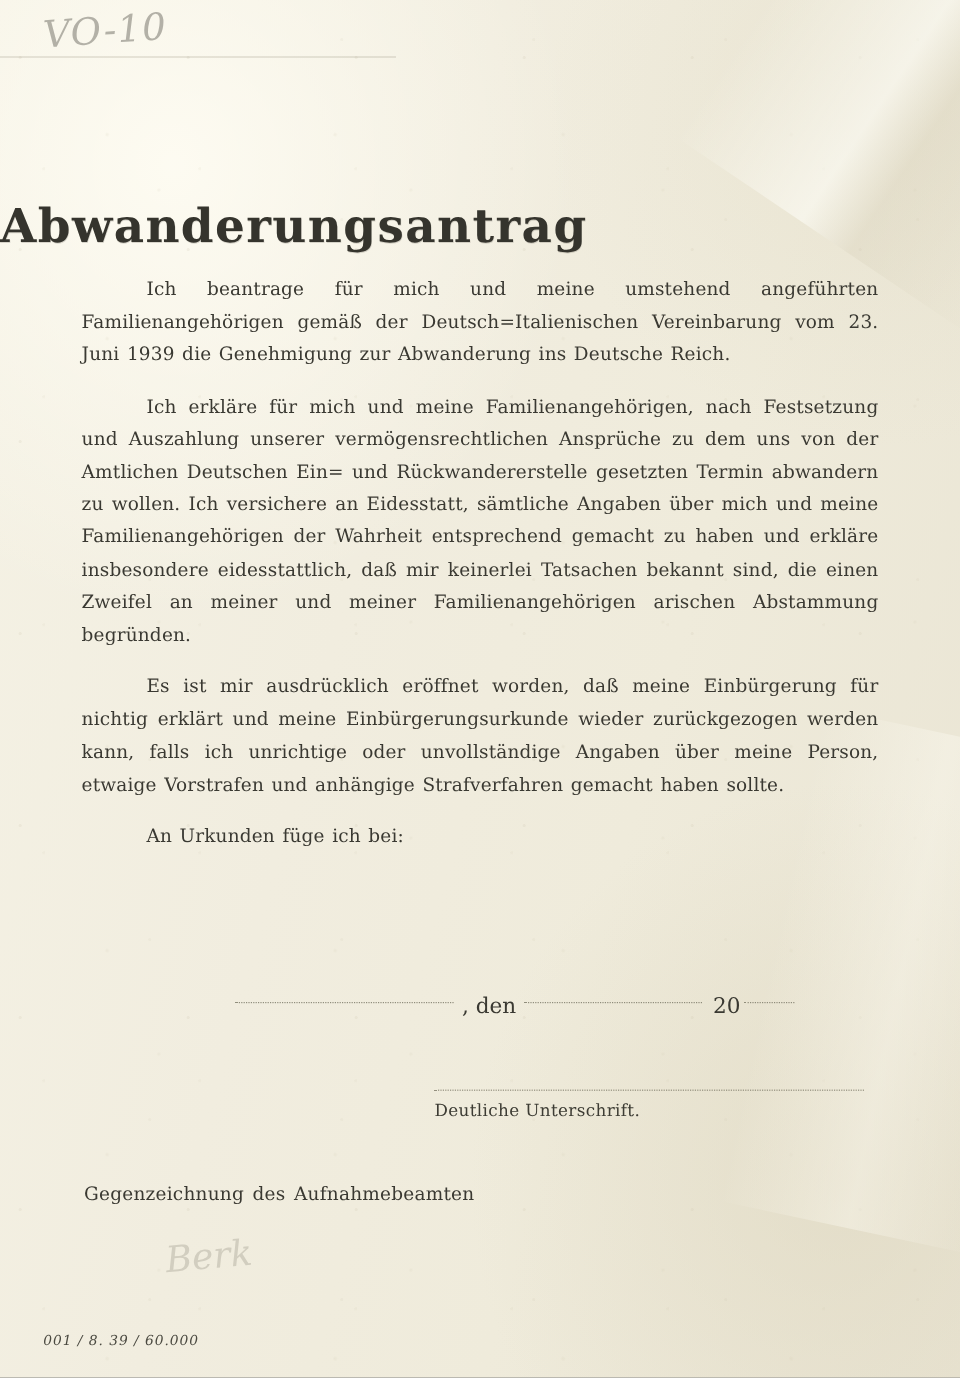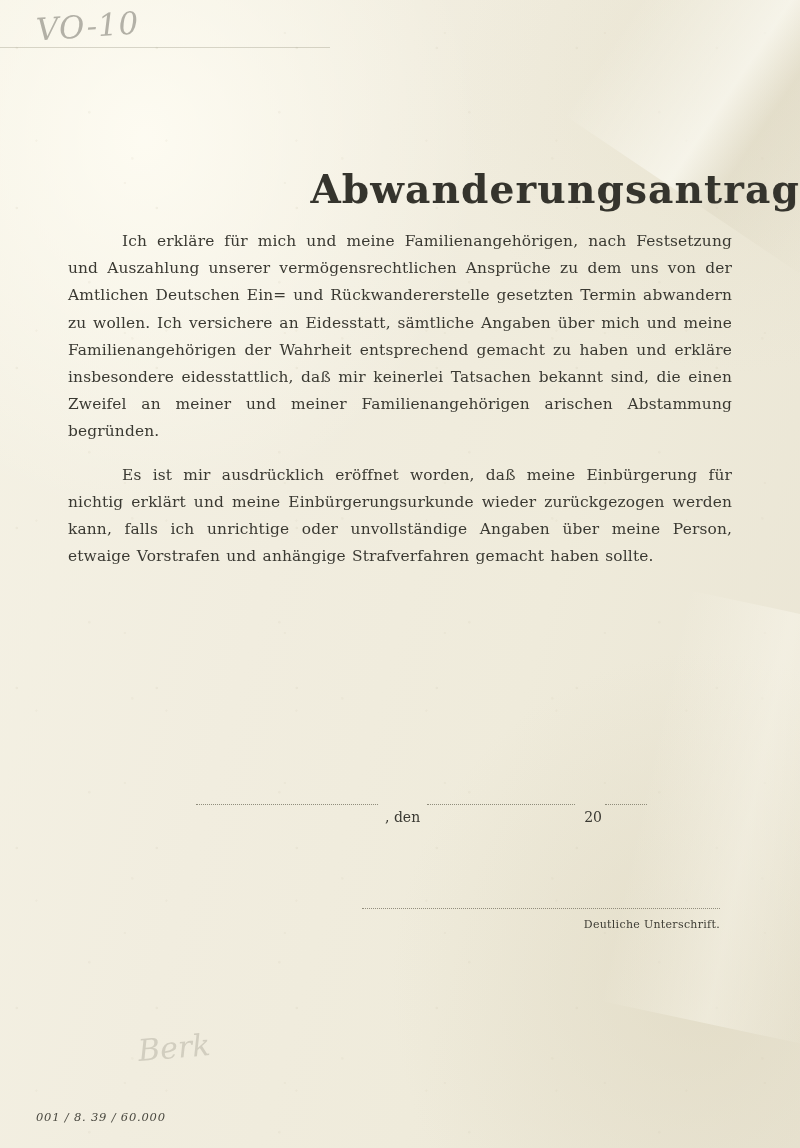--- a/index.html
+++ b/index.html
@@ -84,21 +84,21 @@
     transform: rotate(-4deg);
     white-space: nowrap;
   }
 
   
   .doc-title {
     position: absolute;
     left: 0;
     right: 0;
     top: 140px;
-    text-align: right;
+    text-align: left;
     font-family: "DejaVu Serif", "Liberation Serif", serif;
     font-weight: bold;
     font-size: 39px;
     letter-spacing: 1.2px;
     color: #35342d;
     font-variant: normal;
     text-shadow: 0.4px 0.4px 0 rgba(90,88,78,0.22);
   }
 
   
@@ -131,25 +131,25 @@
     flex: 1 1 auto;
     border-bottom: 1.5px dotted rgba(120,117,100,0.80);
     height: 0;
     position: relative;
     top: -4px;
   }
 
   .date-line {
     position: absolute;
     left: 196px;
-    top: 808px;
+    top: 830px;
     width: 430px;
     display: flex;
-    align-items: flex-start;
-    font-size: 14px;
+    align-items: center;
+    font-size: 18px;
     color: #3a3932;
   }
   .date-line .lbl {
     padding: 0 7px;
     white-space: nowrap;
     line-height: 18px;
   }
   .date-line .year {
     padding: 0 3px 0 9px;
     white-space: nowrap;
@@ -164,22 +164,22 @@
     left: 362px;
     top: 908px;
     width: 358px;
   }
   .sig-rule {
     border-bottom: 1.5px dotted rgba(120,117,100,0.78);
     height: 0;
   }
   .sig-caption {
     margin-top: 9px;
-    text-align: right;
-    font-size: 11px;
+    text-align: left;
+    font-size: 14px;
     letter-spacing: 0.3px;
     color: #3d3c34;
   }
 
   .countersign {
     position: absolute;
     left: 70px;
     top: 986px;
     font-size: 15.4px;
     letter-spacing: 0.2px;
@@ -220,35 +220,38 @@
   <div class="grain"></div>
   <div class="crease"></div>
   <div class="crease2"></div>
   <div class="top-rule"></div>
 
   <div class="handwritten">VO-10</div>
 
   <h1 class="doc-title">Abwanderungsantrag</h1>
 
   <div class="body-block">
+    <p class="para">Ich beantrage für mich und meine umstehend angeführten Familienangehörigen gemäß der Deutsch=Italienischen Vereinbarung vom 23. Juni 1939 die Genehmigung zur Abwanderung ins Deutsche Reich.</p>
     <p class="para">Ich erkläre für mich und meine Familienangehörigen, nach Festsetzung und Auszahlung unserer vermögensrechtlichen Ansprüche zu dem uns von der Amtlichen Deutschen Ein= und Rückwandererstelle gesetzten Termin abwandern zu wollen. Ich versichere an Eidesstatt, sämtliche Angaben über mich und meine Familienangehörigen der Wahrheit entsprechend gemacht zu haben und erkläre insbesondere eidesstattlich, daß mir keinerlei Tatsachen bekannt sind, die einen Zweifel an meiner und meiner Familienangehörigen arischen Abstammung begründen.</p>
     <p class="para">Es ist mir ausdrücklich eröffnet worden, daß meine Einbürgerung für nichtig erklärt und meine Einbürgerungsurkunde wieder zurückgezogen werden kann, falls ich unrichtige oder unvollständige Angaben über meine Person, etwaige Vorstrafen und anhängige Strafverfahren gemacht haben sollte.</p>
+    <p class="para para-short">An Urkunden füge ich bei:</p>
   </div>
 
   <div class="date-line">
     <span class="dots d-place"></span>
     <span class="lbl">, den</span>
     <span class="dots d-day"></span>
     <span class="year">20</span>
     <span class="dots d-year"></span>
   </div>
 
   <div class="sig-block">
     <div class="sig-rule"></div>
     <div class="sig-caption">Deutliche Unterschrift.</div>
   </div>
 
+  <div class="countersign">Gegenzeichnung des Aufnahmebeamten</div>
 
   <div class="ghost-sig">Berk</div>
 
   <div class="footer-code">001 / 8. 39 / 60.000</div>
 
 </div>
 
 </body></html>

